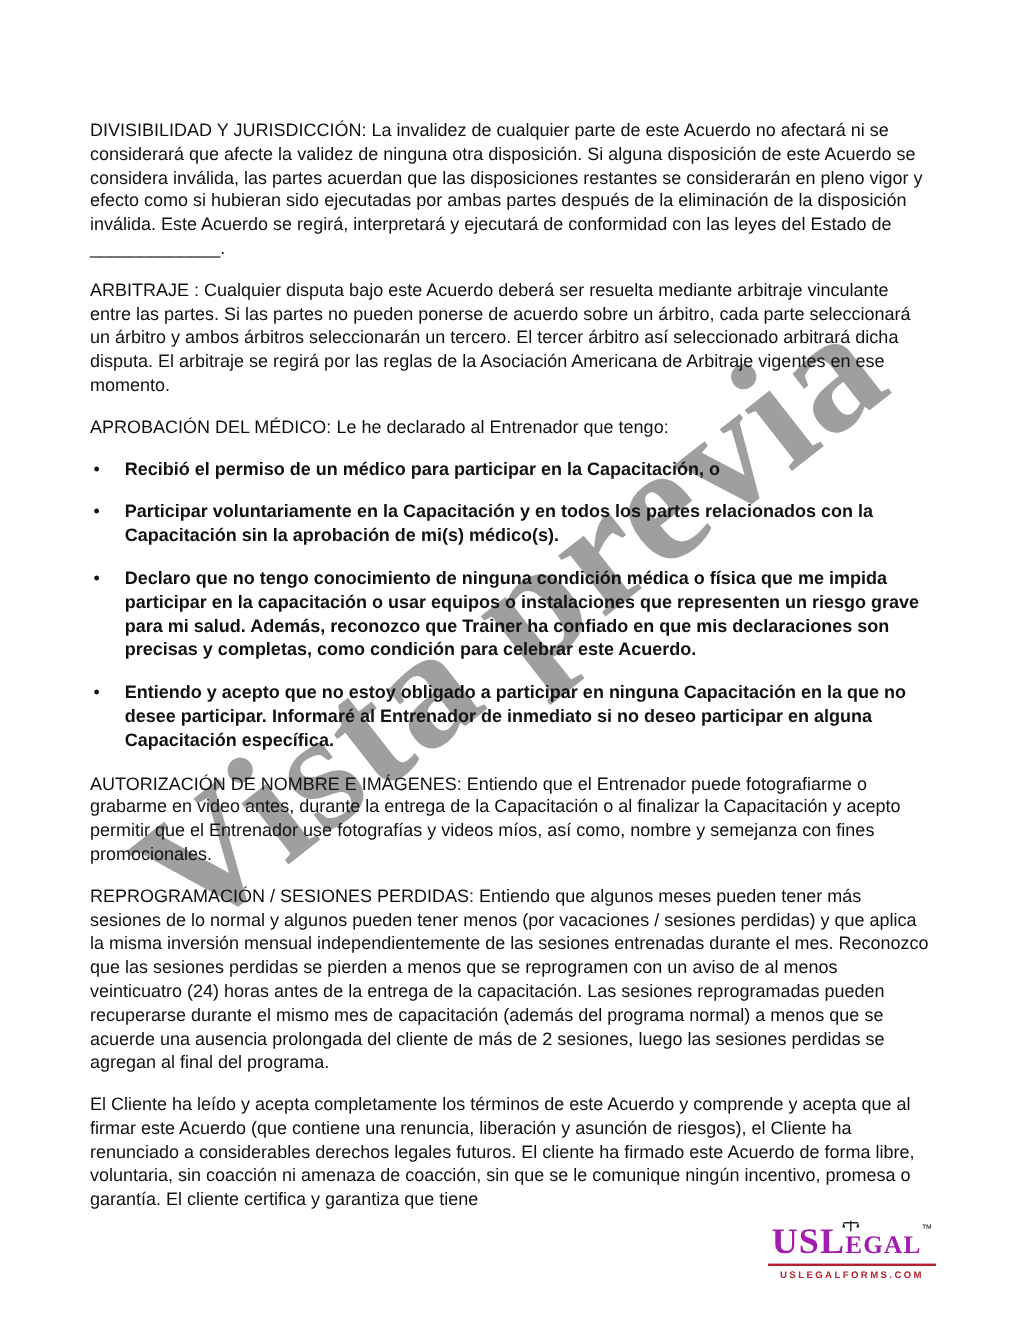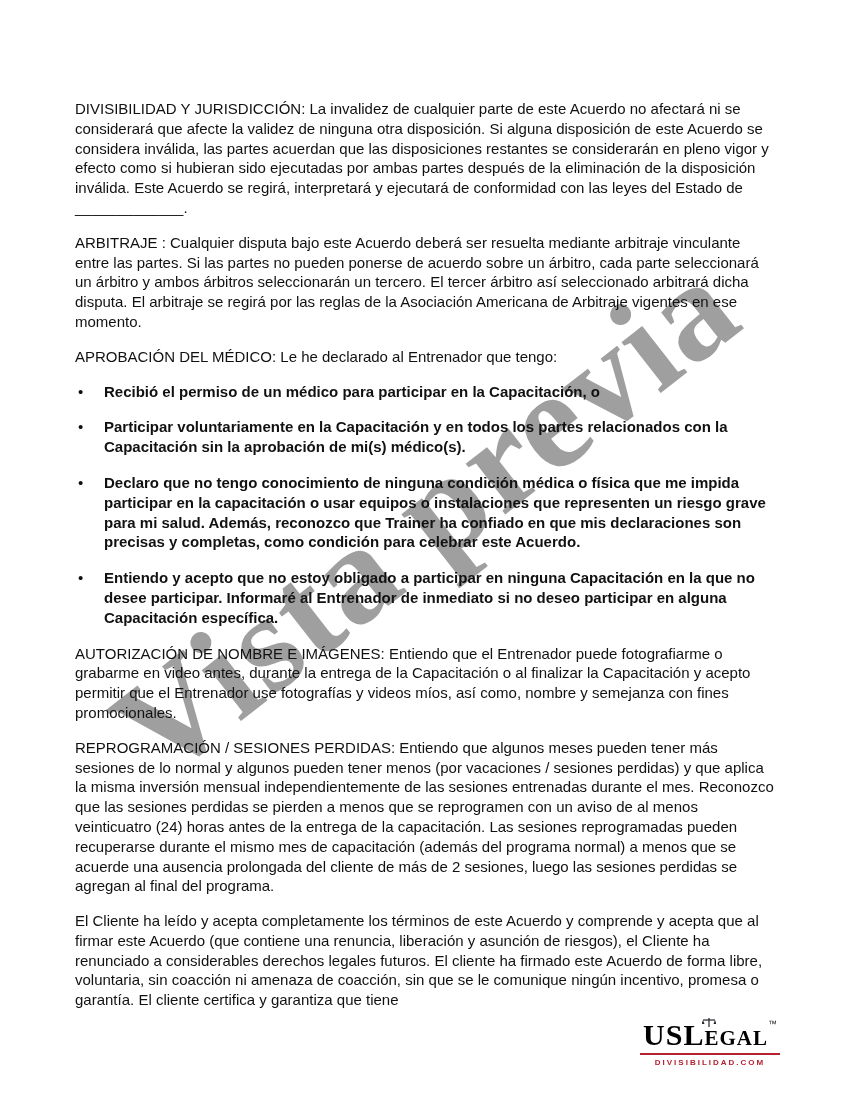--- a/index.html
+++ b/index.html
@@ -65,21 +65,21 @@
   .logo-row {
     position: relative;
     white-space: nowrap;
     line-height: 1;
   }
   .wordmark {
     font-family: "Liberation Serif", serif;
     font-weight: bold;
     font-variant: small-caps;
     font-size: 30px;
-    color: #000000;
+    color: #a21caf;
     letter-spacing: 1px;
   }
   .tm {
     font-size: 9px;
     color: #20242e;
     vertical-align: top;
     font-family: "Liberation Sans", sans-serif;
   }
   .scales {
     position: absolute;
@@ -149,14 +149,14 @@
       <svg width="14" height="10" viewBox="0 0 14 10" xmlns="http://www.w3.org/2000/svg">
         <line x1="7" y1="0" x2="7" y2="9" stroke="#20242e" stroke-width="1.2"></line>
         <line x1="1" y1="2" x2="13" y2="2" stroke="#20242e" stroke-width="1.2"></line>
         <path d="M1 2 L-0.5 6 L2.5 6 Z" fill="#20242e"></path>
         <path d="M13 2 L11.5 6 L14.5 6 Z" fill="#20242e"></path>
       </svg>
     </span>
     <span class="wordmark">USLegal</span><sup class="tm">™</sup>
   </div>
   <div class="logo-rule"></div>
-  <div class="logo-sub">DIVISIBILIDAD.COM</div>
+  <div class="logo-sub">USLEGALFORMS.COM</div>
 </div>
 
 </body></html>

